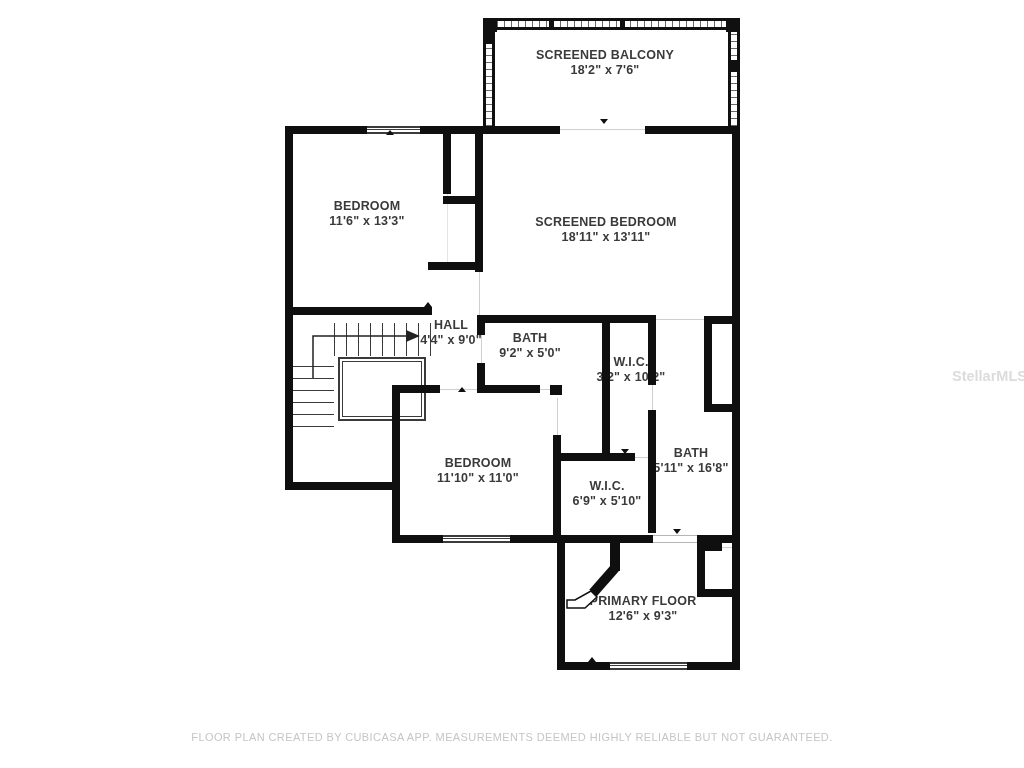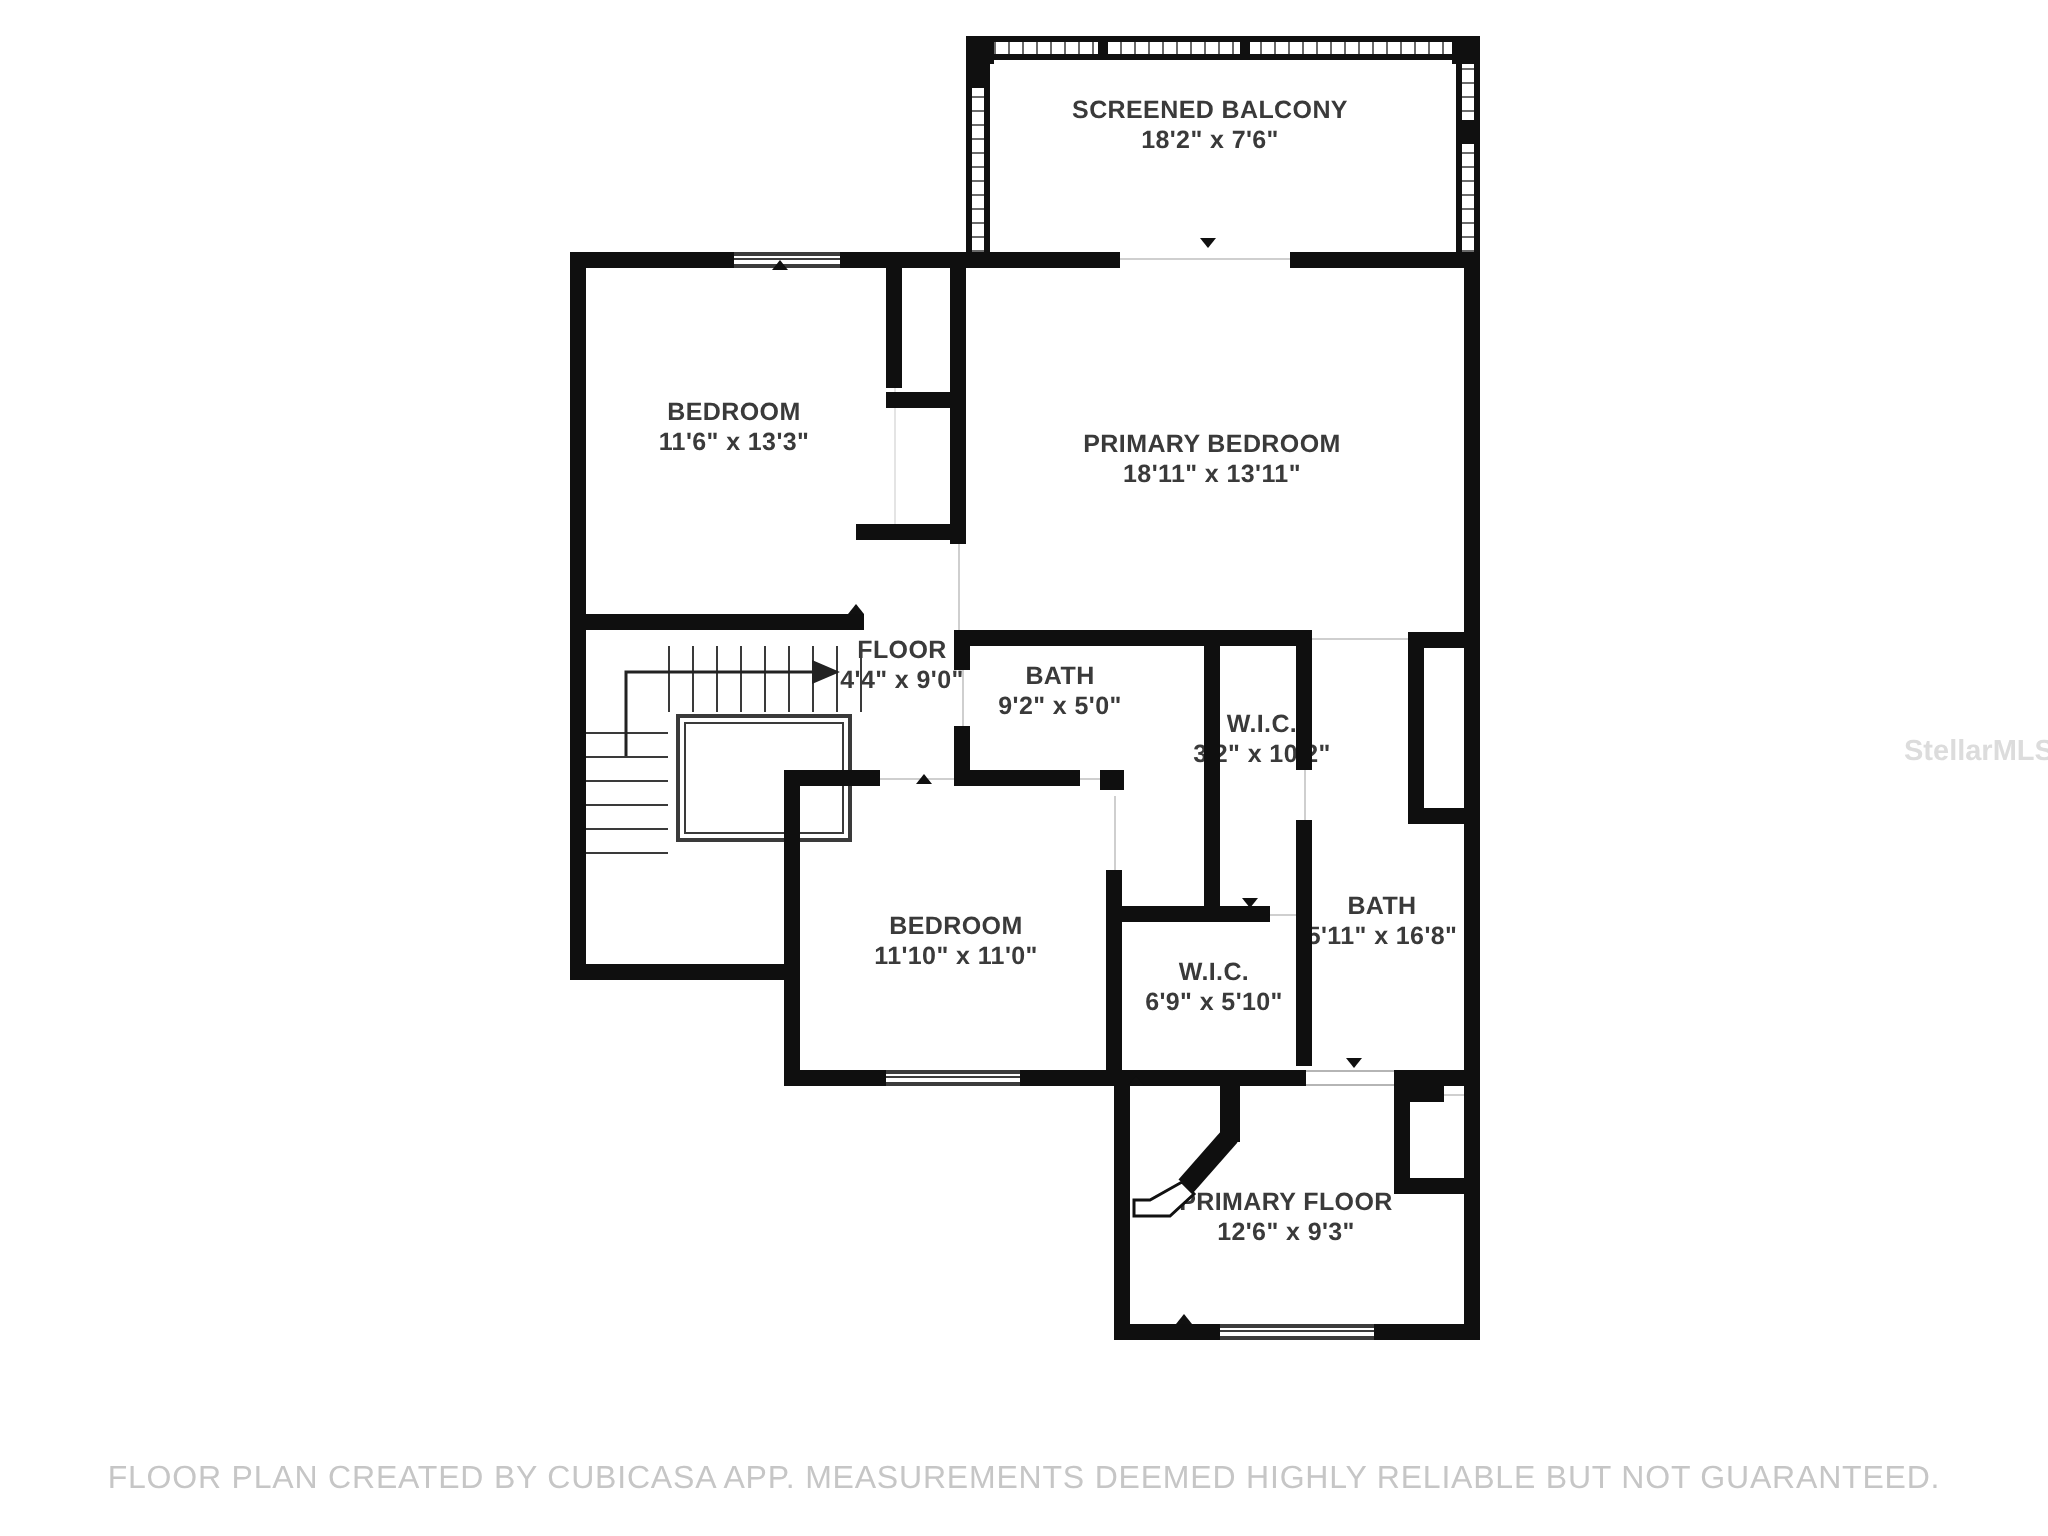--- a/index.html
+++ b/index.html
@@ -23,21 +23,21 @@
   .well{position:absolute;border:2px solid #3a3a3a;background:#ffffff;box-sizing:border-box;z-index:2;}
   .well-inner{position:absolute;left:2px;top:2px;right:2px;bottom:2px;border:1px solid #3a3a3a;}
   .room-label{position:absolute;transform:translateX(-50%);text-align:center;color:#3a3a3a;
               font-weight:600;font-size:12.5px;line-height:15px;letter-spacing:.2px;white-space:nowrap;z-index:3;}
   .tri-up{position:absolute;width:0;height:0;border-left:4px solid transparent;border-right:4px solid transparent;
           border-bottom:5px solid #101010;z-index:6;}
   .tri-down{position:absolute;width:0;height:0;border-left:4px solid transparent;border-right:4px solid transparent;
             border-top:5px solid #101010;z-index:6;}
   #fixtures{position:absolute;left:0;top:0;width:1024px;height:768px;z-index:7;pointer-events:none;}
   .watermark{position:absolute;left:952px;top:368px;font-size:14.5px;font-weight:700;color:#dcdcdc;z-index:8;}
-  .footer{position:absolute;left:0;top:731px;width:1024px;text-align:center;font-size:16px;
+  .footer{position:absolute;left:0;top:731px;width:1024px;text-align:center;font-size:11px;
           letter-spacing:.4px;color:#c6c6c6;z-index:8;}
 </style>
 </head>
 <body>
 
 <div id="page">
 
   <div class="rail-h" style="left:483px;top:18px;width:257px;height:12px"></div>
   <div class="rail-v" style="left:483px;top:30px;width:12px;height:96px"></div>
   <div class="rail-v" style="left:728px;top:30px;width:12px;height:96px"></div>
@@ -128,25 +128,25 @@
 
   <div class="room-label" style="left:605px;top:48px">
     <div>SCREENED BALCONY</div>
     <div>18'2" x 7'6"</div>
   </div>
   <div class="room-label" style="left:367px;top:199px">
     <div>BEDROOM</div>
     <div>11'6" x 13'3"</div>
   </div>
   <div class="room-label" style="left:606px;top:215px">
-    <div>PRIMARY BEDROOM</div>
+    <div>SCREENED BEDROOM</div>
     <div>18'11" x 13'11"</div>
   </div>
   <div class="room-label" style="left:451px;top:318px">
-    <div>FLOOR</div>
+    <div>HALL</div>
     <div>4'4" x 9'0"</div>
   </div>
   <div class="room-label" style="left:530px;top:331px">
     <div>BATH</div>
     <div>9'2" x 5'0"</div>
   </div>
   <div class="room-label" style="left:631px;top:355px">
     <div>W.I.C.</div>
     <div>3'2" x 10'2"</div>
   </div>

